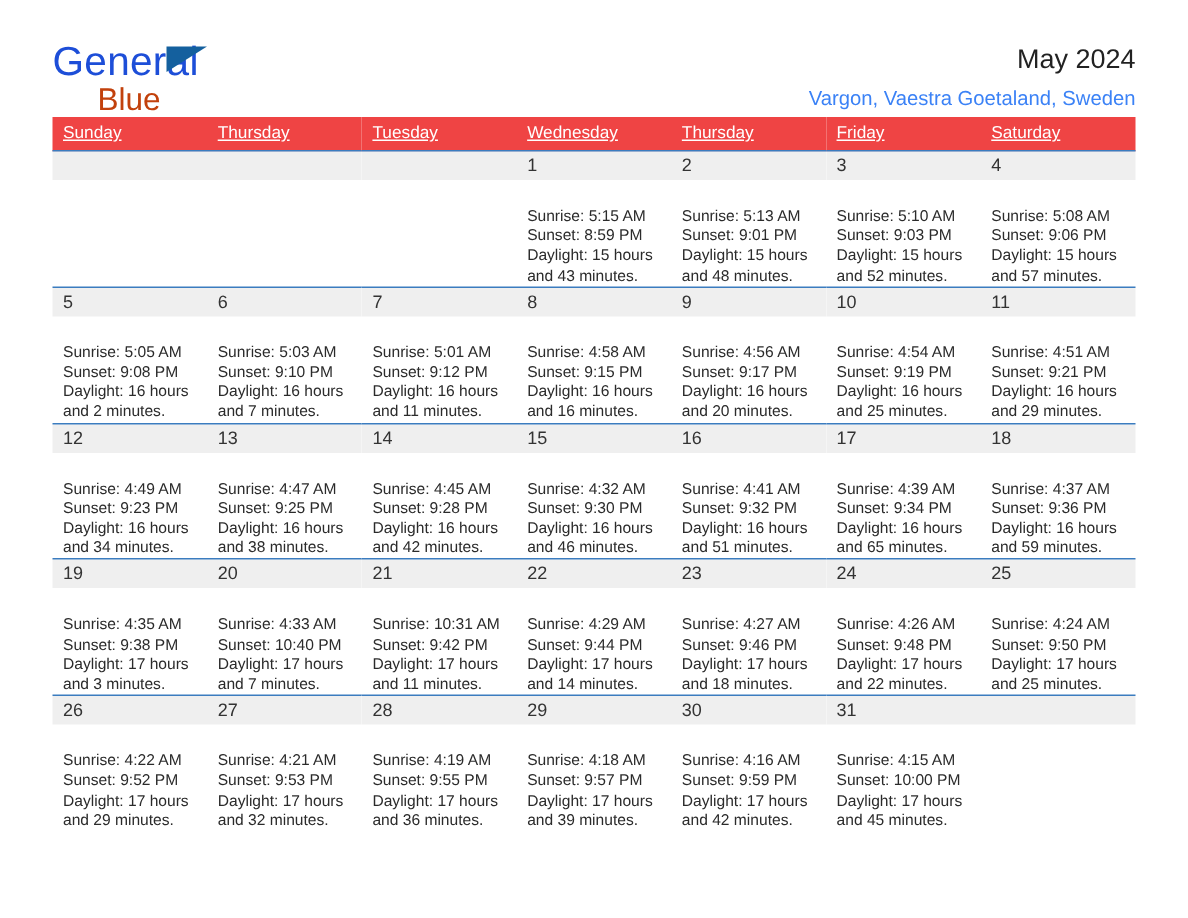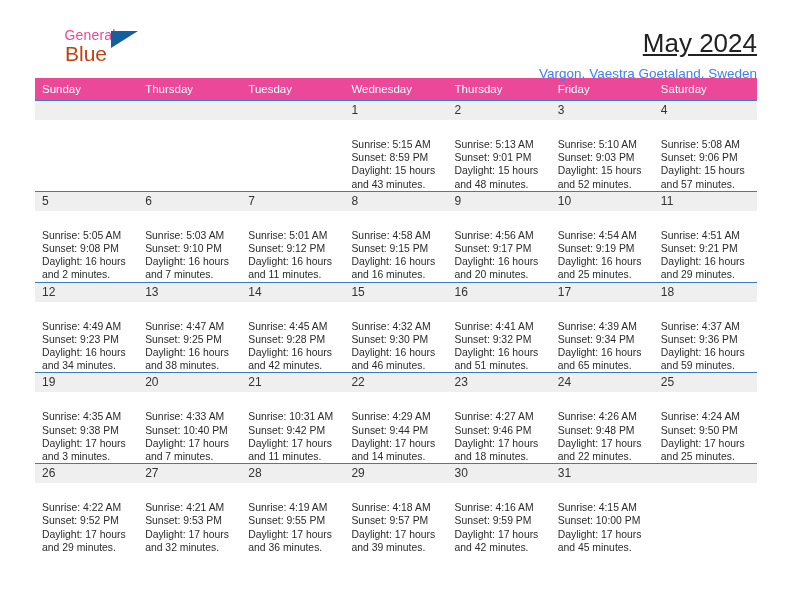--- a/index.html
+++ b/index.html
@@ -31,25 +31,24 @@
     padding-top: 28px;
     box-sizing: border-box;
   }
   .logo {
     position: relative;
     width: 110px;
     height: 48px;
     line-height: 1;
   }
   .logo-general {
-    font-size: 14px;
-    color: #ec4899;
+    font-size: 27px;
+    color: #1d4ed8;
     letter-spacing: 0.2px;
     display: block;
-    text-align: center;
   }
   .logo-blue {
     font-size: 21px;
     color: #c2410c;
     display: block;
     margin-top: 1px;
     margin-left: 30px;
   }
   .logo-triangle {
     position: absolute;
@@ -58,50 +57,50 @@
     width: 0;
     height: 0;
     border-left: 27px solid #14609e;
     border-bottom: 17px solid transparent;
   }
   .title-block {
     text-align: right;
     padding-top: 2px;
   }
   .cal-title {
-    font-size: 26px;
+    font-size: 18px;
     color: #222222;
     line-height: 1.05;
     font-weight: normal;
     margin: 0;
-    text-decoration: underline;
   }
   .cal-subtitle {
     font-size: 13.5px;
     color: #3b82f6;
     margin-top: 9px;
   }
 
   
   .calendar {
     width: 722px;
     border-collapse: collapse;
     table-layout: fixed;
     margin-top: 4px;
   }
   .calendar th {
-    background: #ec4899;
+    background: #ef4444;
     color: #ffffff;
     font-size: 11.5px;
     font-weight: normal;
     text-align: left;
     padding: 5px 0 5px 7px;
     border: none;
     height: 19px;
     box-sizing: border-box;
+    text-decoration: underline;
   }
   .calendar td {
     vertical-align: top;
     padding: 0;
     border: none;
     border-top: 1.6px solid #3b7cbf;
     height: 90px;
     box-sizing: border-box;
   }
   .calendar tr.week-row td {

